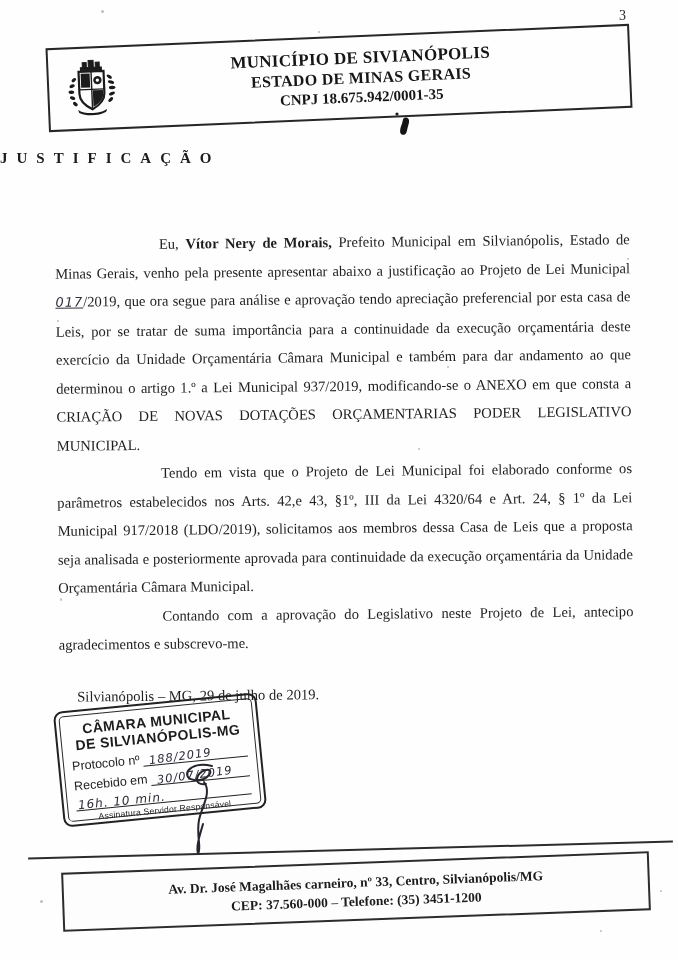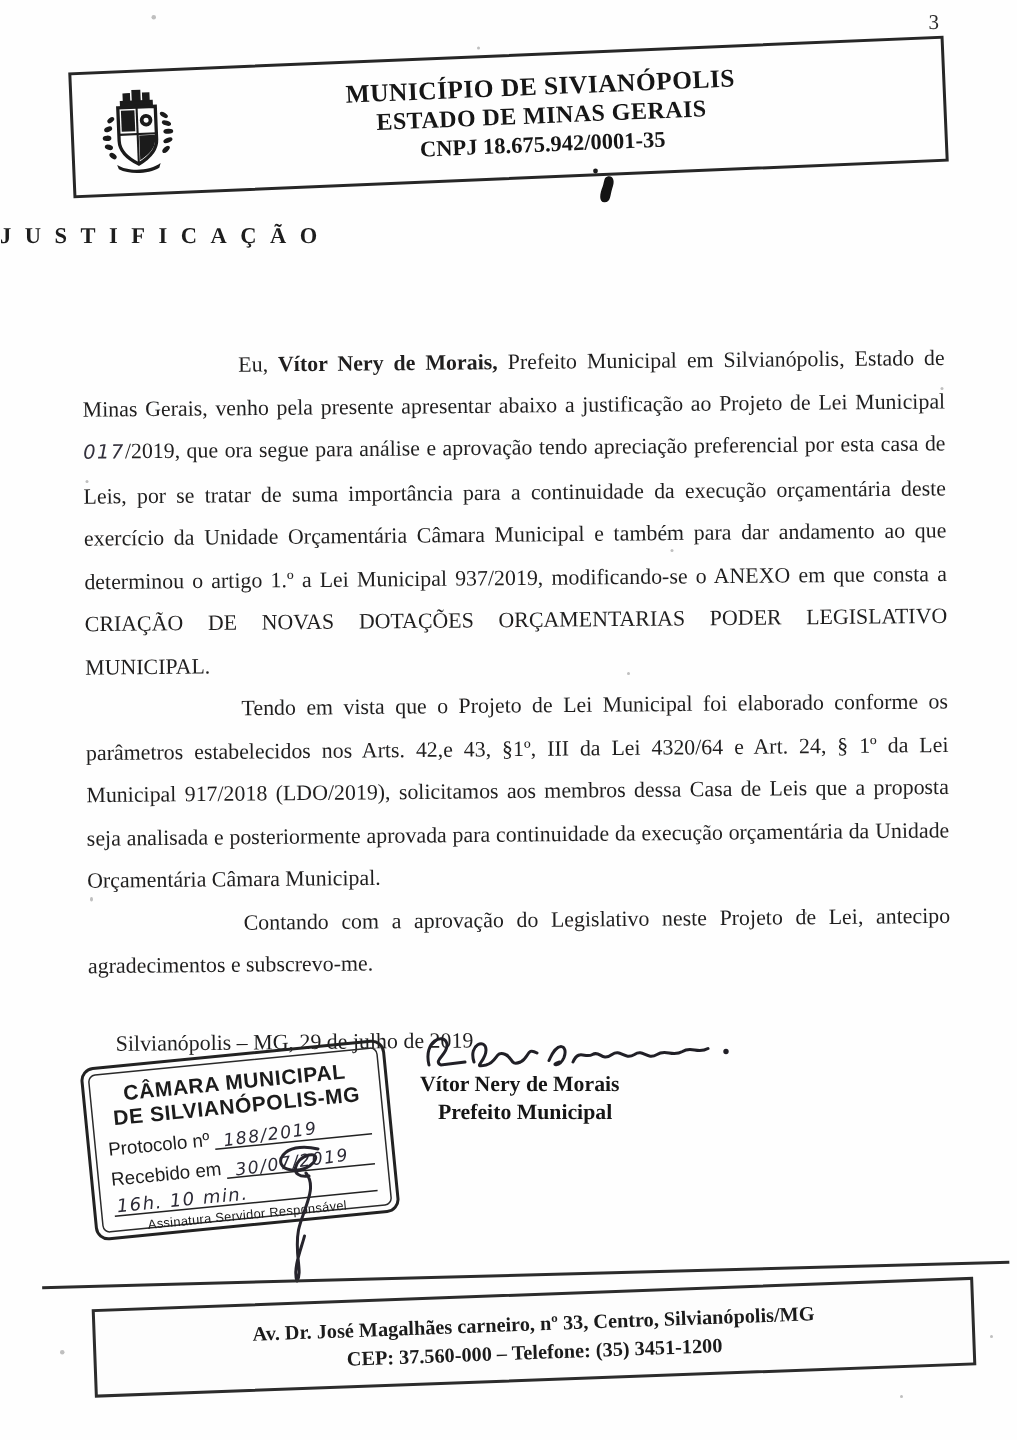--- a/index.html
+++ b/index.html
@@ -31,21 +31,21 @@
 
   
   .body-text{
     position:absolute;left:57px;top:228px;width:575px;
     font-size:14.6px;line-height:28.5px;text-align:justify;
     transform:rotate(-.55deg);color:#201f1f;
   }
   .para{margin:0;text-indent:104px;}
   .hand-inline{
     font-family:"DejaVu Sans", sans-serif;font-style:italic;font-size:13px;
-    letter-spacing:1px;color:#33313d;
+    letter-spacing:1px;color:#33313d;text-decoration:underline;
   }
   .date-line{margin:23px 0 0 0;text-indent:18px;}
 
   
   .stamp{
     position:absolute;left:58px;top:702px;width:200px;height:112px;
     border:2.5px solid #222;border-radius:9px;transform:rotate(-5.6deg);
     background:rgba(255,255,255,.0);
   }
   .stamp-inner{
@@ -173,31 +173,20 @@
         <span class="hand">16h. 10 min.</span>
       </div>
       <div class="scaption">Assinatura Servidor Responsável</div>
     </div>
   </div>
 
   <svg class="servant-sig" width="70" height="100" viewBox="0 0 70 100">
     <path d="M44 8 C20 2 12 20 26 22 C40 24 48 10 38 12 C28 14 24 28 38 26 M36 24 C44 34 34 48 31 62 C28 78 34 90 30 96 M30 96 C27 88 33 74 35 66" fill="none" stroke="#26242c" stroke-width="2" stroke-linecap="round"></path>
   </svg>
 
-  <div class="sig-block">
-    <svg class="mayor-sig" width="215" height="34" viewBox="0 0 215 34">
-      <path d="M6 26 C2 10 16 4 18 12 C19 19 8 23 14 26 L30 24
-               M36 24 C32 12 44 8 44 16 C44 24 34 28 44 26 C52 24 50 16 57 19 C62 21 60 27 67 24 C73 21 71 14 78 18
-               M86 23 C92 9 99 13 96 21 C93 28 86 26 93 24
-               M102 24 C106 15 110 22 115 19 C120 16 121 24 128 19 C134 15 136 23 143 19 C149 15 151 23 158 19 C164 15 168 21 175 17 C181 13 185 19 192 15" fill="none" stroke="#201f26" stroke-width="2" stroke-linecap="round"></path>
-      <circle cx="204" cy="17" r="1.8" fill="#201f26"></circle>
-    </svg>
-    <div class="sig-name">Vítor Nery de Morais</div>
-    <div class="sig-role">Prefeito Municipal</div>
-  </div>
 
   <div class="footer-topline"></div>
   <div class="footer-box">
     <div>Av. Dr. José Magalhães carneiro, nº 33, Centro, Silvianópolis/MG</div>
     <div>CEP: 37.560-000 – Telefone: (35) 3451-1200</div>
   </div>
 
   <i class="speck" style="left:101px;top:10px;width:3px;height:3px;"></i>
   <i class="speck" style="left:318px;top:31px;width:2px;height:2px;"></i>
   <i class="speck" style="left:57px;top:320px;width:2px;height:2px;"></i>

